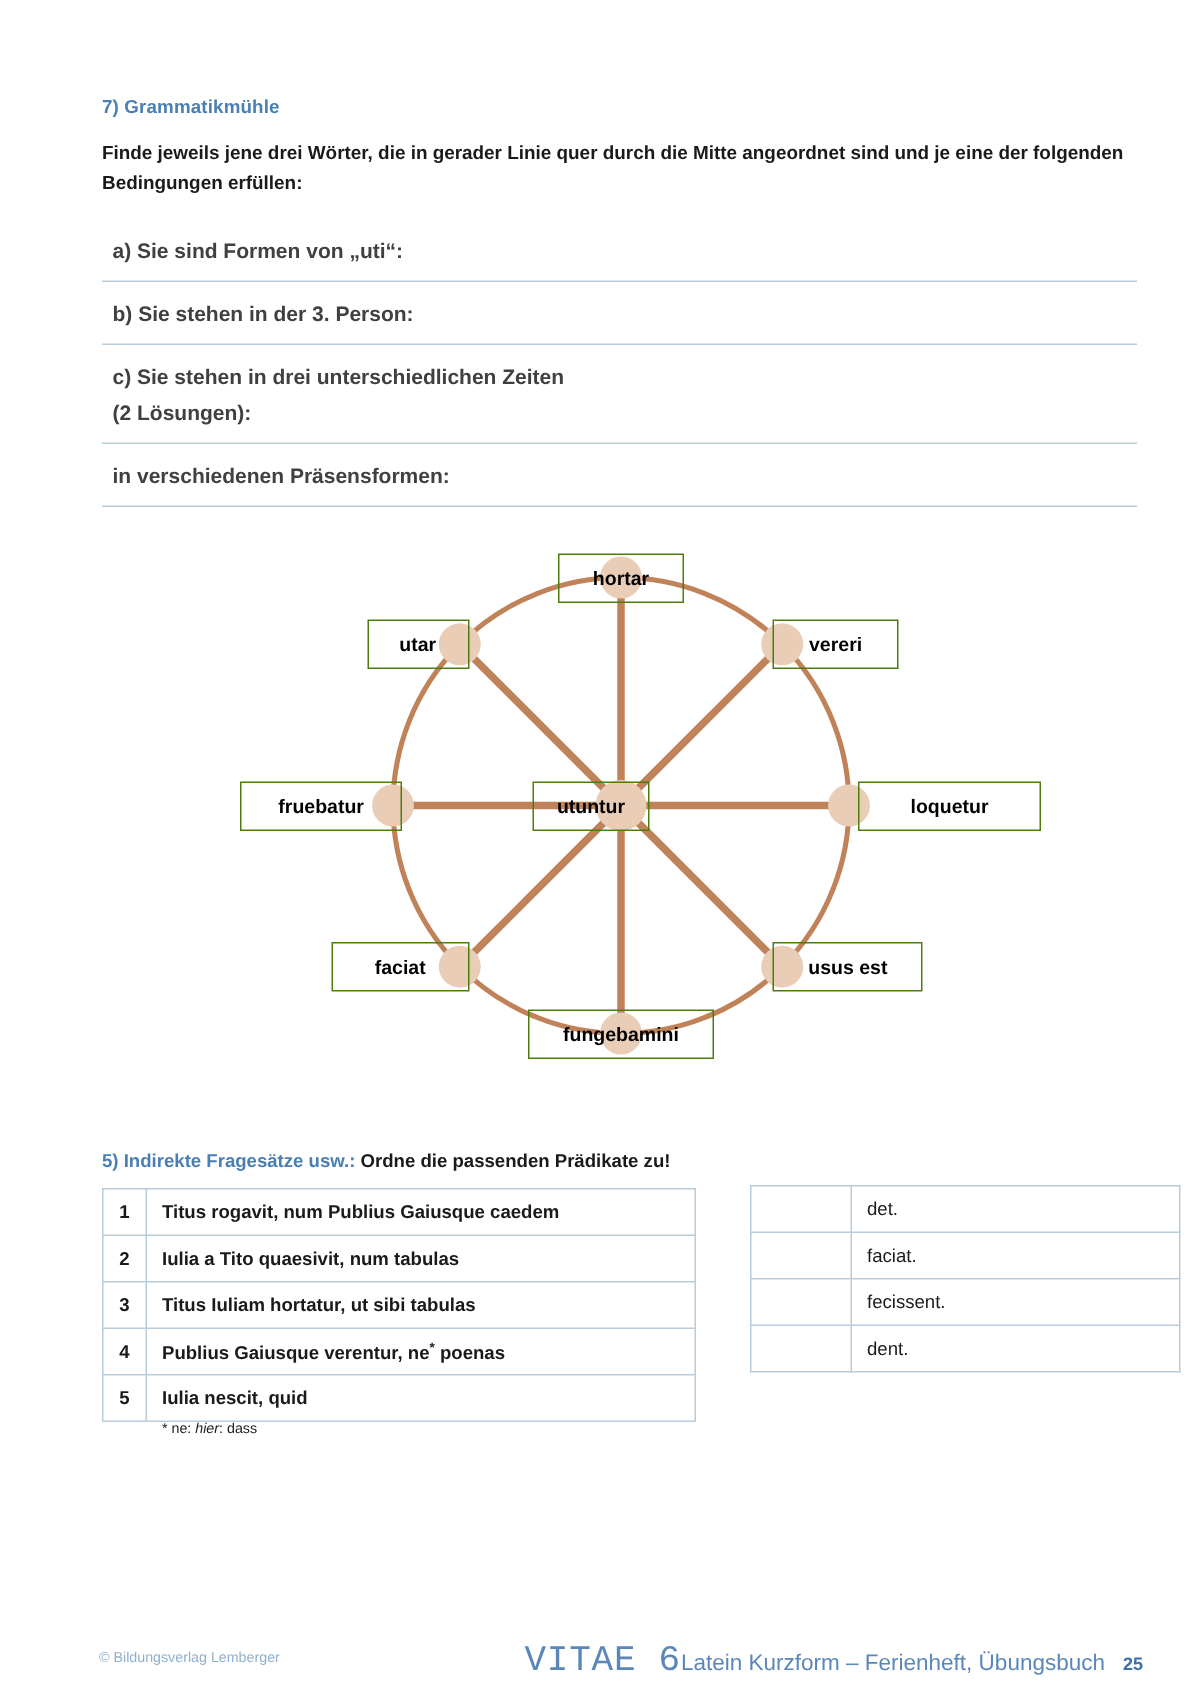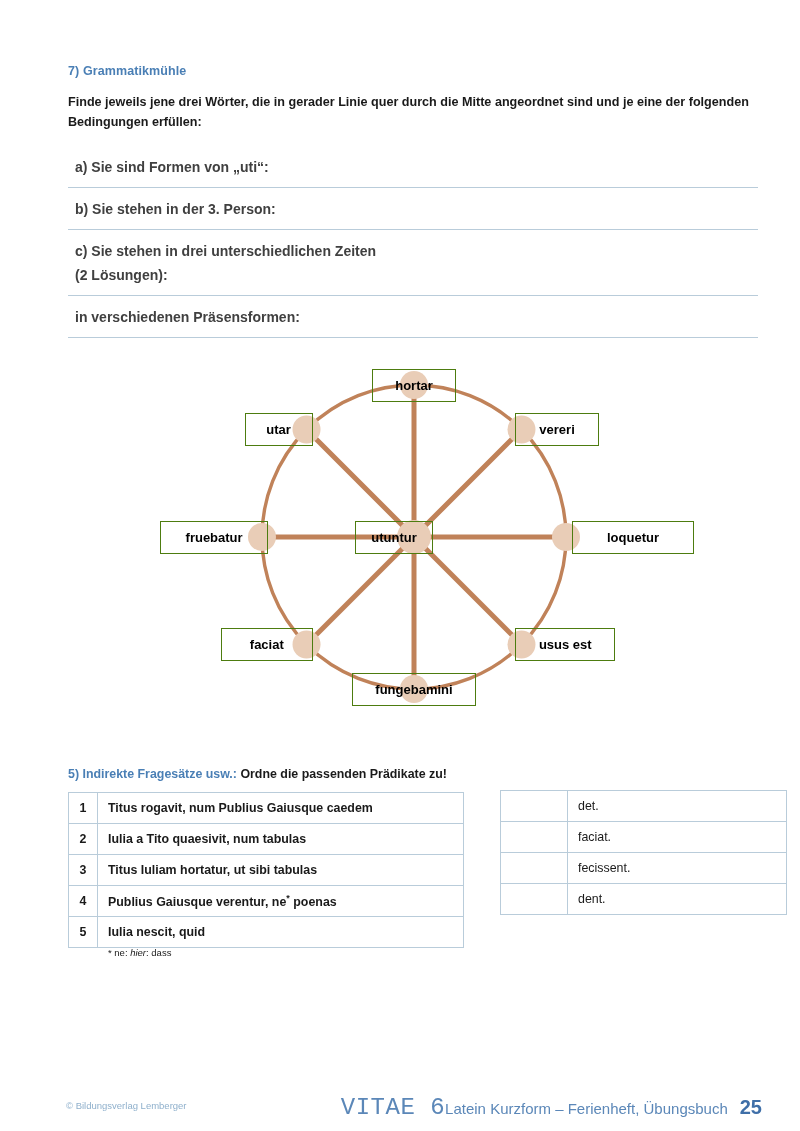--- a/index.html
+++ b/index.html
@@ -159,21 +159,21 @@
   .footer-right .vitae {
     font-family: Liberation Mono, monospace;
     font-size: 24px;
     letter-spacing: 0.5px;
   }
   .footer-right .subtitle {
     font-size: 15px;
     color: #5b87b8;
   }
   .footer-right .pageno {
-    font-size: 20px;
+    font-size: 12px;
     font-weight: bold;
     color: #3f6fa8;
     margin-left: 12px;
   }
 </style>
 </head>
 <body>
 
 <div class="page">
 

